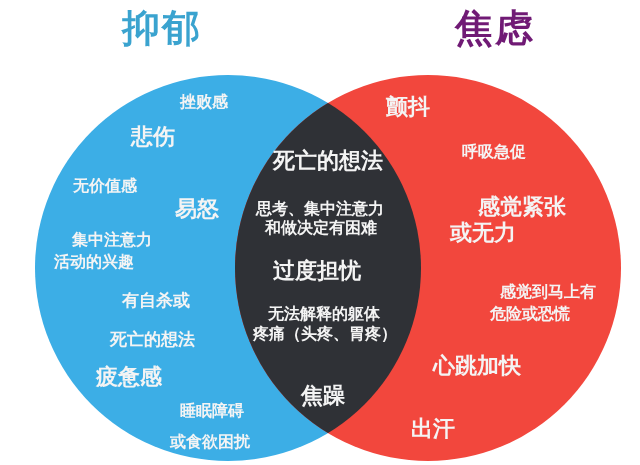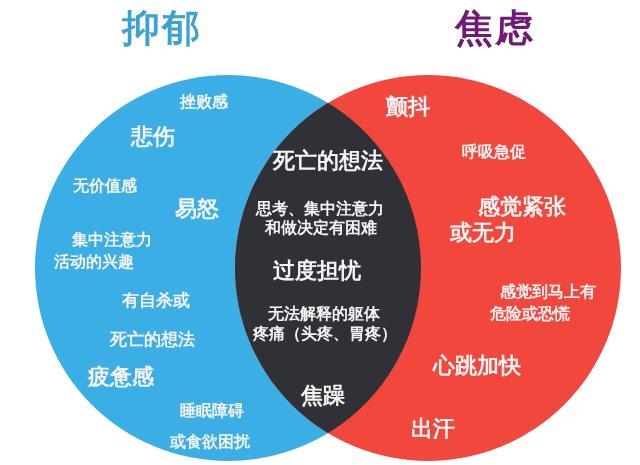--- a/index.html
+++ b/index.html
@@ -43,21 +43,21 @@
 </svg>
 
 <div class="lbl l-sm" style="left:180px;top:92px;">挫败感</div>
 <div class="lbl l-lg" style="left:131px;top:124px;">悲伤</div>
 <div class="lbl l-sm" style="left:73px;top:176px;">无价值感</div>
 <div class="lbl l-lg" style="left:175px;top:196px;">易怒</div>
 <div class="lbl l-sm" style="left:64px;top:230px;width:96px;">集中注意力</div>
 <div class="lbl l-sm" style="left:54px;top:252px;">活动的兴趣</div>
 <div class="lbl l-md" style="left:122px;top:290px;">有自杀或</div>
 <div class="lbl l-md" style="left:110px;top:329px;">死亡的想法</div>
-<div class="lbl l-lg" style="left:88px;top:364px;">疲惫感</div>
+<div class="lbl l-lg" style="left:96px;top:364px;">疲惫感</div>
 <div class="lbl l-sm" style="left:180px;top:401px;">睡眠障碍</div>
 <div class="lbl l-sm" style="left:170px;top:424px;margin-top:8px;">或食欲困扰</div>
 
 <div class="lbl l-lg" style="left:273px;top:148px;">死亡的想法</div>
 <div class="lbl l-sm" style="left:256px;top:199px;">思考、集中注意力</div>
 <div class="lbl l-sm" style="left:265px;top:218px;">和做决定有困难</div>
 <div class="lbl l-lg" style="left:273px;top:258px;">过度担忧</div>
 <div class="lbl l-sm" style="left:268px;top:304px;text-align:center;">无法解释的躯体</div>
 <div class="lbl l-sm" style="left:253px;top:324px;">疼痛（头疼、胃疼）</div>
 <div class="lbl l-lg" style="left:301px;top:383px;">焦躁</div>

